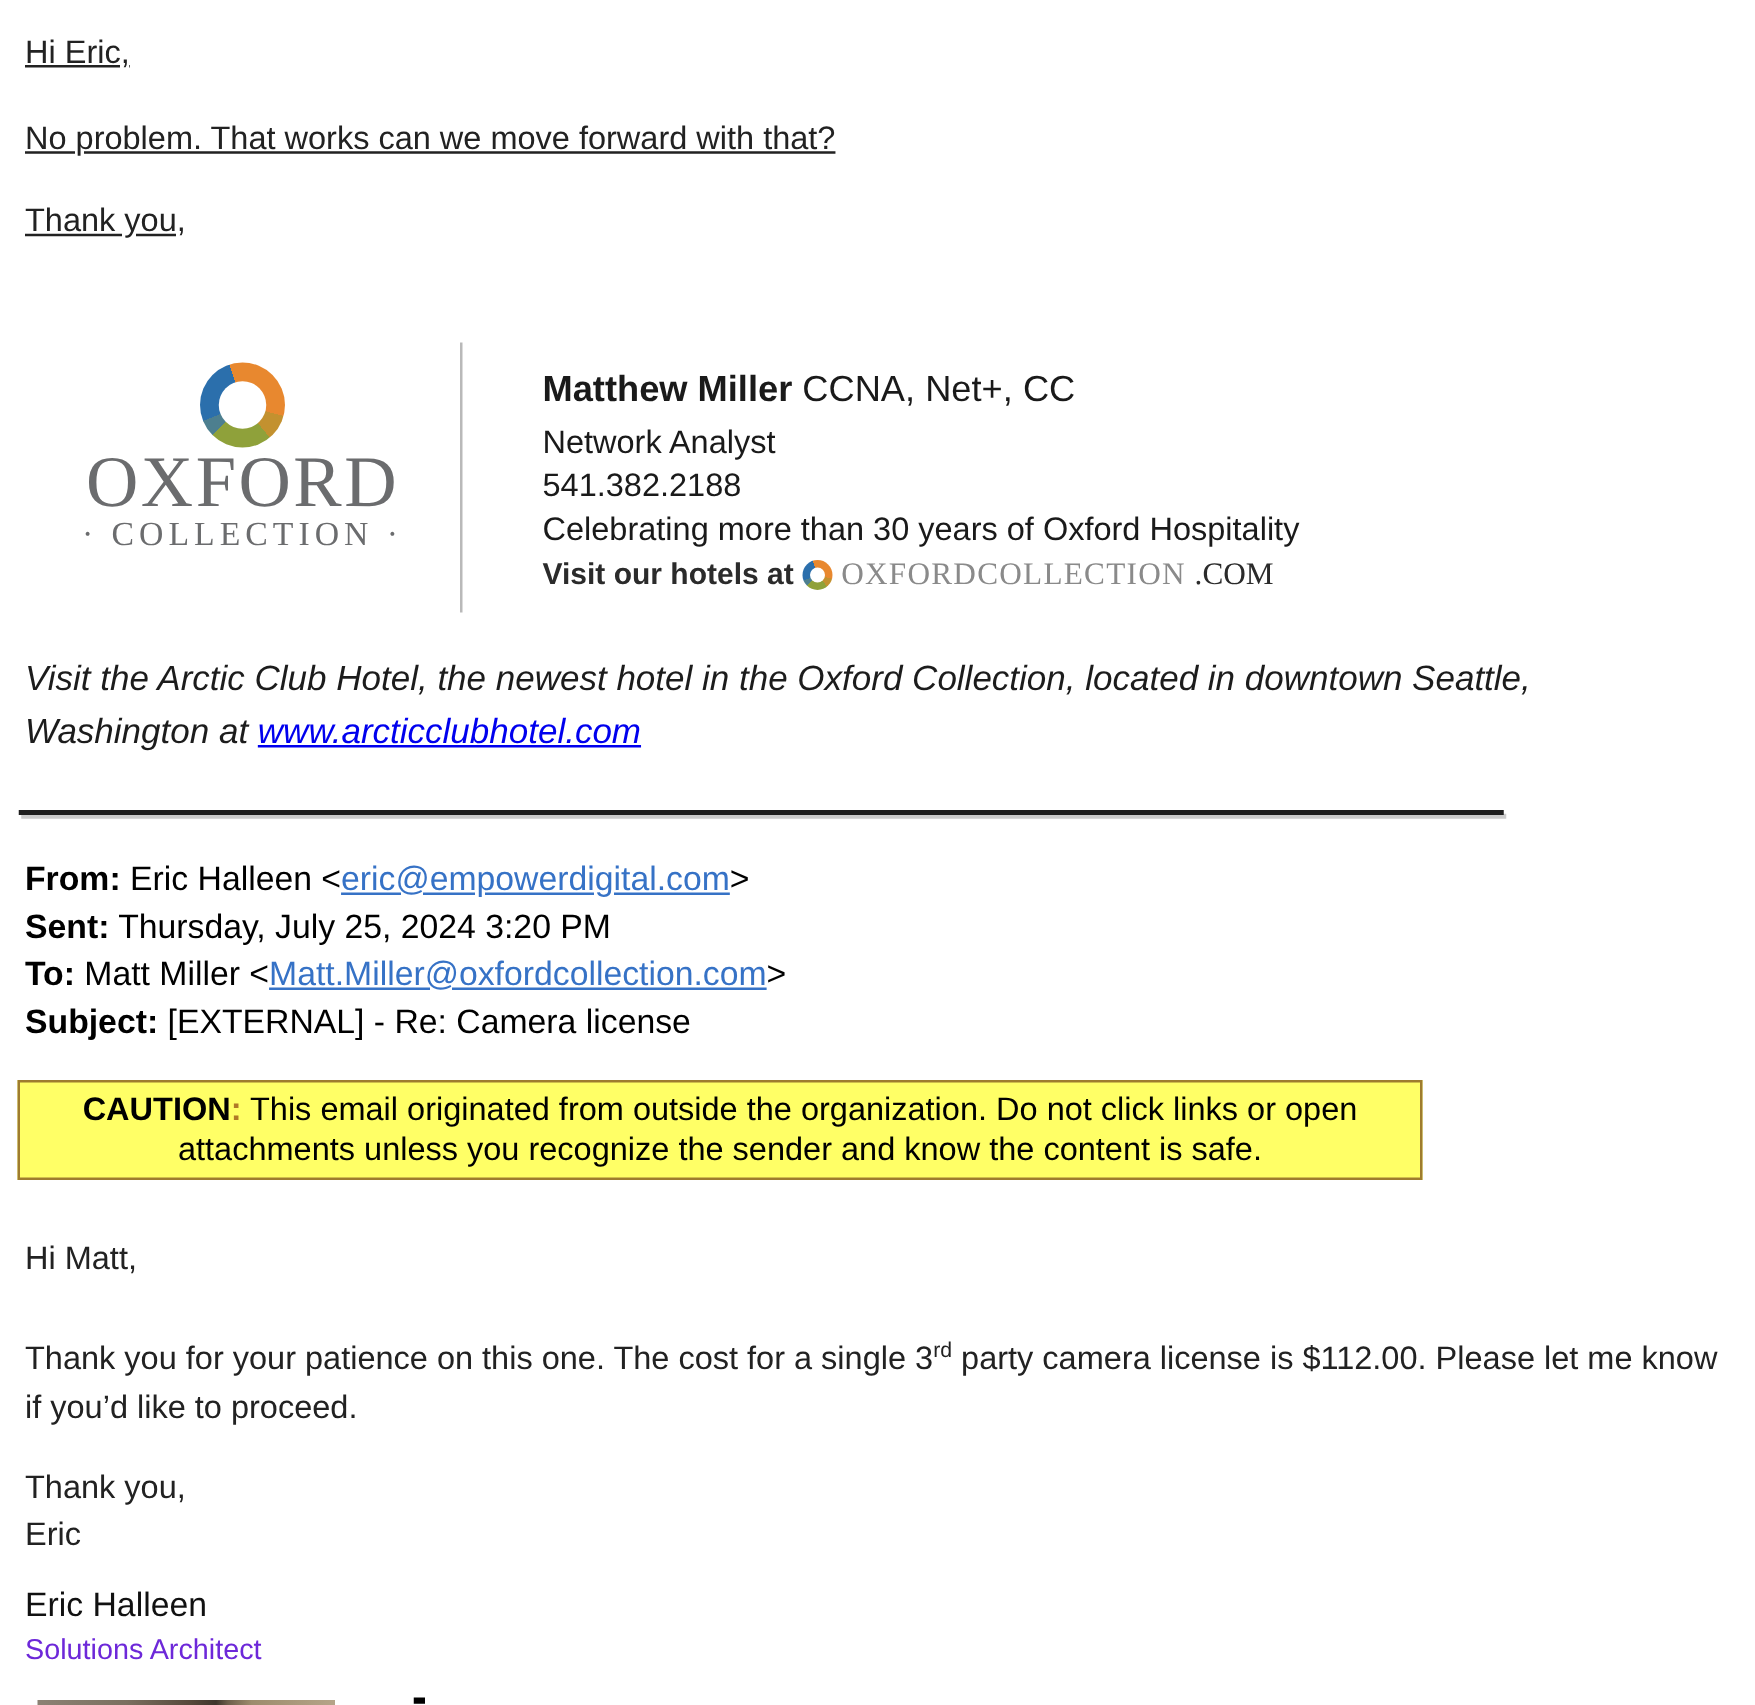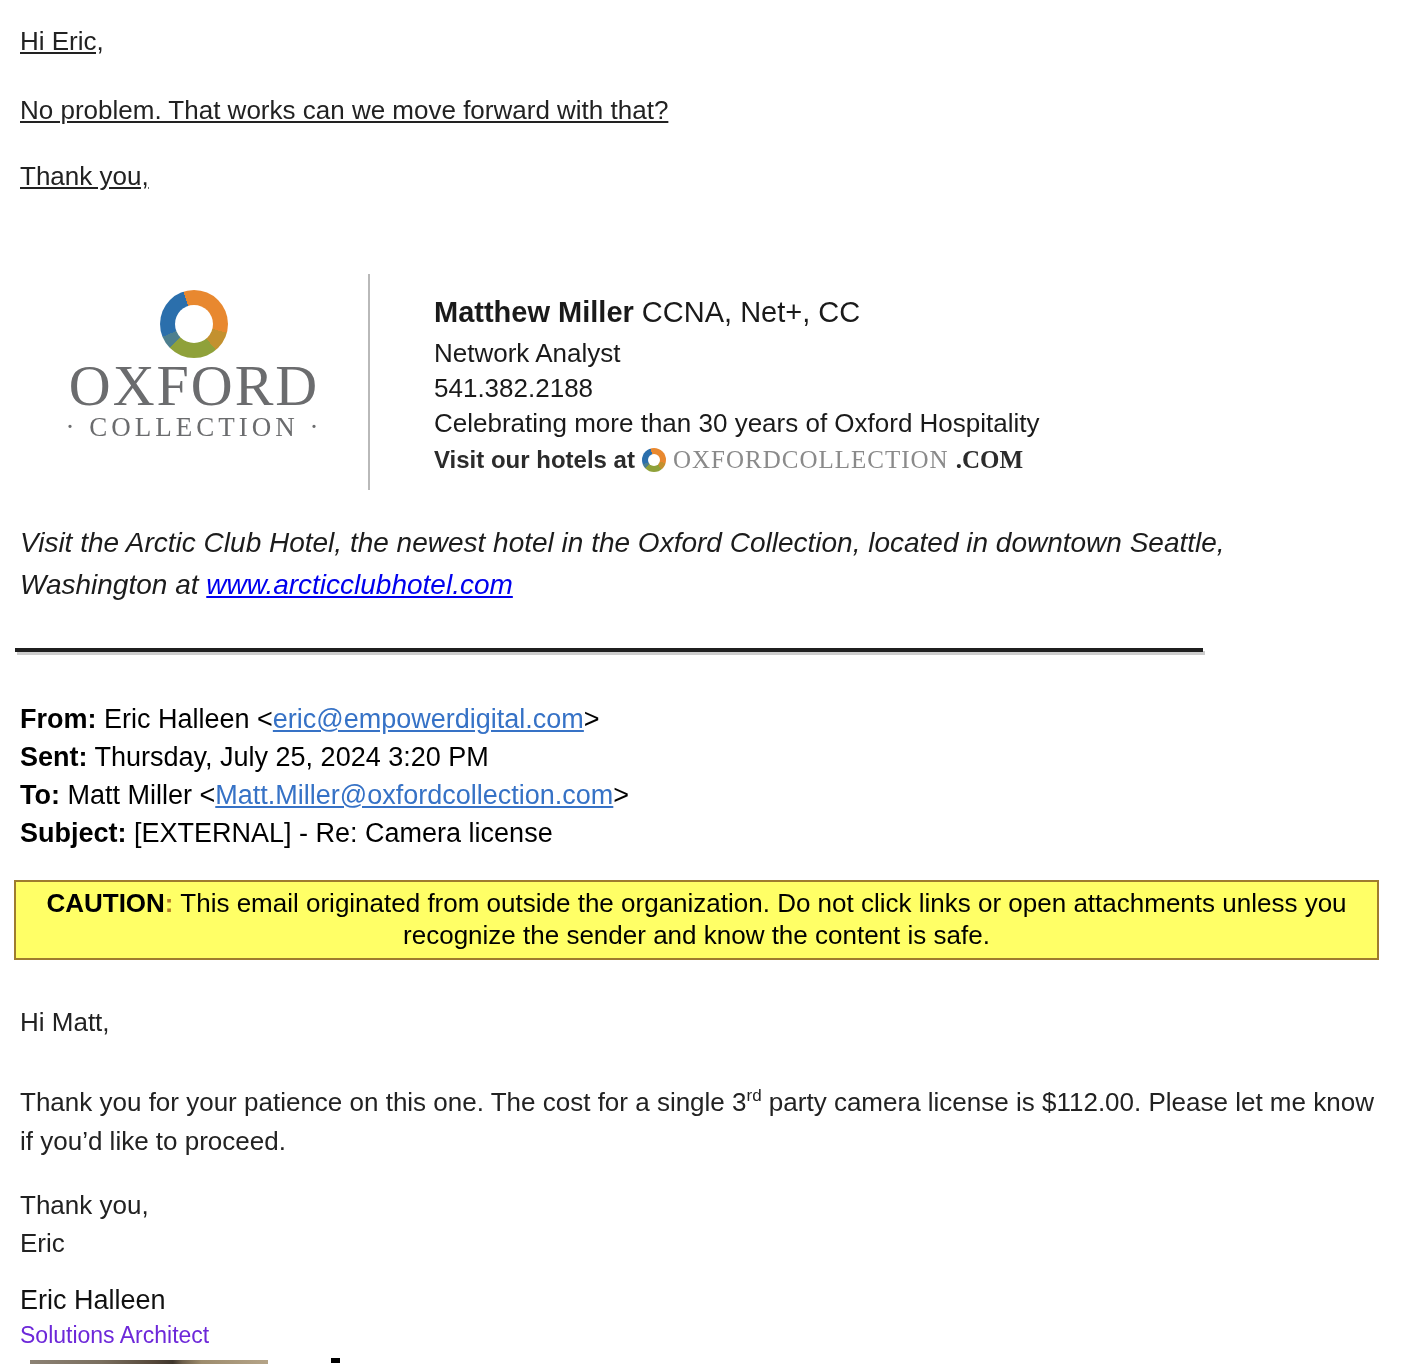--- a/index.html
+++ b/index.html
@@ -38,38 +38,38 @@
     font-size: 27px; line-height: 30px; letter-spacing: 4px; margin-top: 0;
   }
   .sig-vr { width: 2px; background: #b9b9b9; margin-top: 2px; }
   .sig-info { padding: 22px 0 0 64px; }
   .sig-name-line { font-size: 29px; line-height: 37px; margin: 0 0 5px 0; color: #1a1a1a; }
   .sig-name-line b { font-weight: bold; }
   .sig-line { font-size: 26px; line-height: 35px; margin: 0; color: #1a1a1a; }
   .visit-line { display: flex; align-items: center; margin-top: 5px; gap: 7px; }
   .visit-prefix { font-size: 24px; font-weight: bold; color: #2b2b2b; }
   .visit-brand { font-family: "Liberation Serif", serif; font-size: 25px; color: #8a8a8a; letter-spacing: 1px; }
-  .visit-tld { font-family: "Liberation Serif", serif; font-size: 25px; font-weight: bold; color: #2b2b2b; }
+  .visit-tld { font-family: "Liberation Serif", serif; font-size: 25px; font-weight: normal; color: #2b2b2b; }
 
   
   .promo { margin-top: 32px; font-style: italic; font-size: 28px; line-height: 42px; max-width: 1300px; color: #1c1c1c; }
   .promo a { color: #0000ee; text-decoration: underline; }
 
   
   .thread-divider { margin: 42px 0 0 -5px; width: 1188px; height: 4px; background: #1f1f1f; box-shadow: 2px 3px 0 #cccccc; }
 
   
-  .qheaders { margin-top: 48px; font-size: 27px; line-height: 38px; color: #000; }
+  .qheaders { margin-top: 32px; font-size: 27px; line-height: 38px; color: #000; }
   .qheaders p { margin: 0; }
   .qheaders b { font-weight: bold; }
   .qheaders a { color: #3672c6; text-decoration: underline; }
 
   
   .caution {
-    margin-top: 28px; margin-left: -6px; width: 1365px; box-sizing: border-box;
+    margin-top: 28px; margin-left: -6px; width: 1124px; box-sizing: border-box;
     background: #ffff66; border: 2px solid #9e7c2e;
     padding: 5px 14px 7px 14px; text-align: center;
     font-size: 26px; line-height: 32px; color: #000;
   }
   .caution .cl { font-weight: bold; }
   .caution .cc { font-weight: bold; color: #b07926; }
 
   
   .qbody-p { margin: 0; font-size: 26px; line-height: 33px; color: #222; }
   .qb-greet { margin-top: 46px; }

